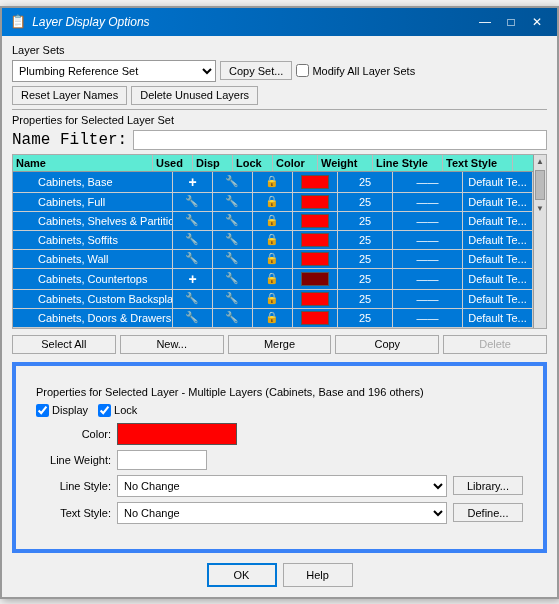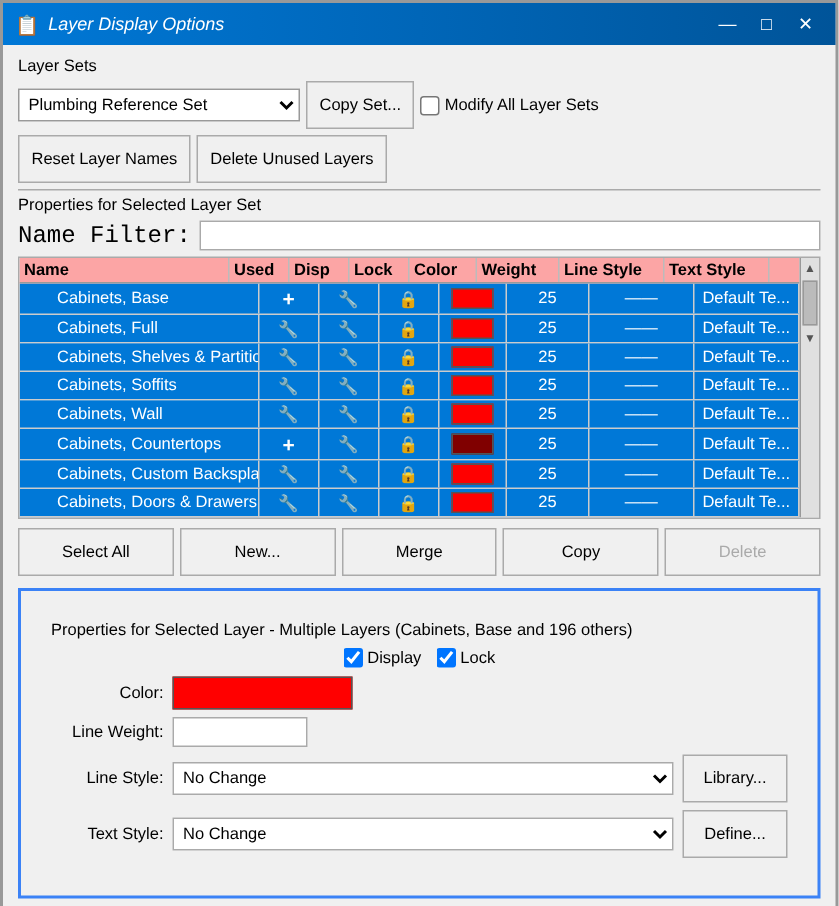--- a/index.html
+++ b/index.html
@@ -72,25 +72,25 @@
 
     select {
       height: 22px;
       font-size: 11px;
       border: 1px solid #999;
       background: white;
       padding: 0 2px;
     }
 
     .layer-set-select {
-      width: 188px;
+      width: 204px;
     }
 
     button {
-      height: 32px;
+      height: 19px;
       font-size: 11px;
       background: #f0f0f0;
       border: 1px solid #aaa;
       padding: 0 8px;
       cursor: pointer;
       white-space: nowrap;
     }
     button:disabled {
       color: #aaa;
       cursor: default;
@@ -121,21 +121,21 @@
 
     
     .table-container {
       border: 1px solid #aaa;
       margin-bottom: 6px;
       overflow: hidden;
     }
     .table-header {
       display: grid;
       grid-template-columns: 140px 40px 40px 40px 45px 55px 70px 70px;
-      background: #fca5a5;
+      background: #5eead4;
       border-bottom: 1px solid #999;
     }
     .table-header-cell {
       padding: 2px 3px;
       font-size: 11px;
       font-weight: bold;
       border-right: 1px solid #bbb;
       overflow: hidden;
       white-space: nowrap;
     }
@@ -196,21 +196,21 @@
       display: flex;
       gap: 4px;
       margin-bottom: 8px;
     }
     .action-row button {
       flex: 1;
     }
 
     
     .properties-section {
-      border: 2px solid #3b82f6;
+      border: 4px solid #3b82f6;
       padding: 20px;
       margin-bottom: 6px;
     }
     .properties-title {
       font-size: 11px;
       margin-bottom: 6px;
       color: #000;
     }
     .prop-row {
       display: flex;
@@ -249,21 +249,20 @@
     .prop-button {
       width: 70px;
     }
 
     
     .disp-lock-row {
       display: flex;
       align-items: center;
       gap: 10px;
       margin-bottom: 6px;
-      justify-content: center;
     }
 
     
     .footer-row {
       display: flex;
       justify-content: center;
       gap: 6px;
       padding: 4px 0 2px 0;
     }
     .footer-btn {

